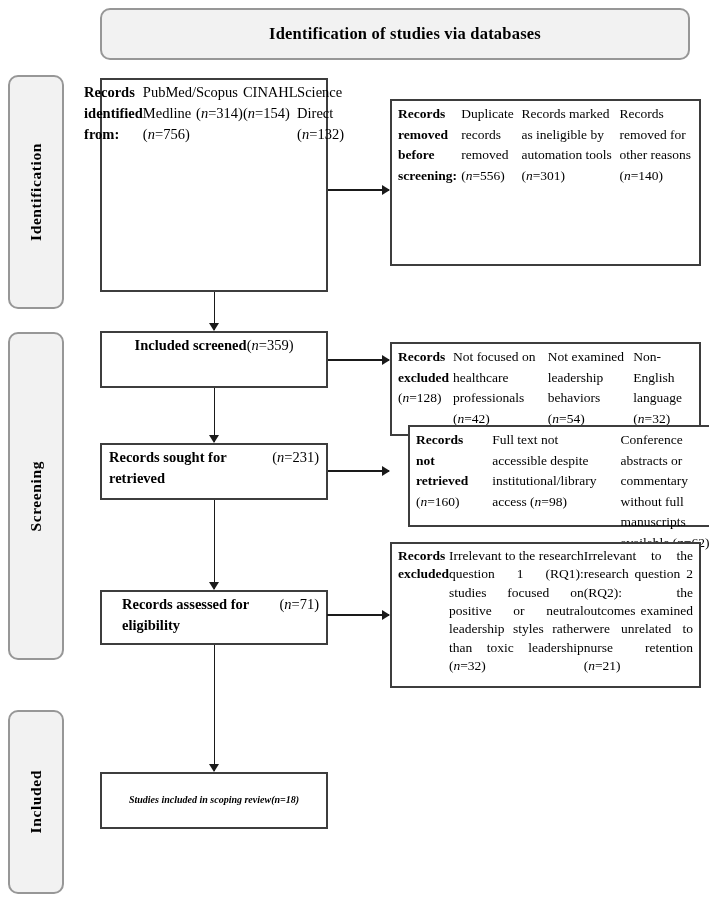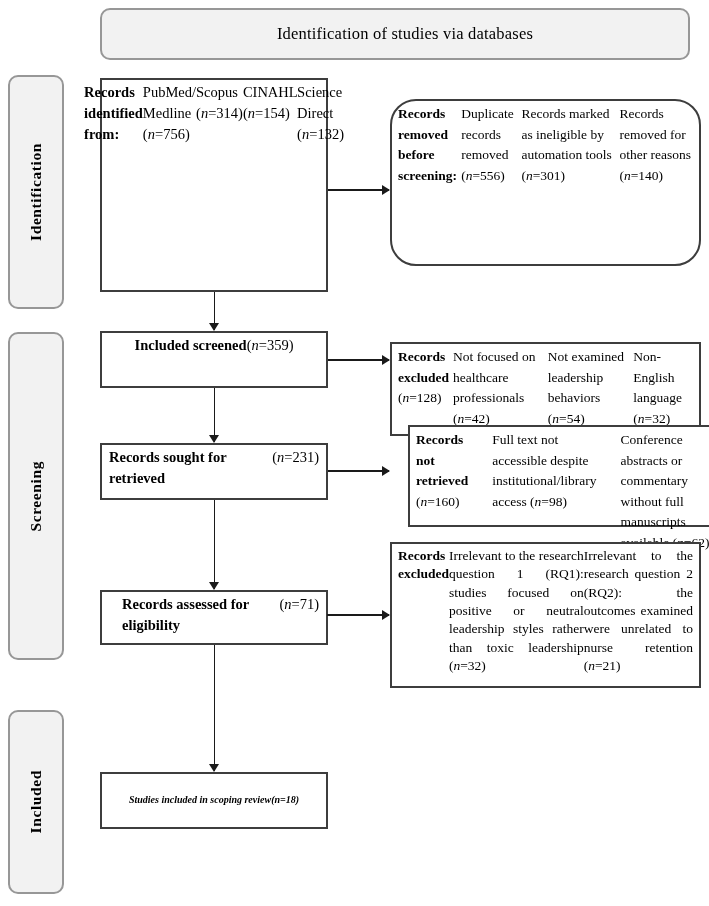--- a/index.html
+++ b/index.html
@@ -7,21 +7,21 @@
     position:relative; width:709px; height:906px; background:#ffffff;
     font-family:"Liberation Serif","DejaVu Serif",serif; color:#000;
     overflow:hidden;
   }
   
   .rounded {
     position:absolute; box-sizing:border-box;
     background:#f2f2f2; border:2px solid #979797; border-radius:10px;
     display:flex; align-items:center; justify-content:center;
   }
-  .title-box { font-weight:normal; font-size:16.5px; letter-spacing:.2px;padding-left:20px; }
+  .title-box { font-weight:bold; font-size:16.5px; letter-spacing:.2px;padding-left:20px; }
   .side-label {
     writing-mode:vertical-rl; transform:rotate(180deg);
     font-weight:bold; font-size:15.5px; letter-spacing:.6px; white-space:nowrap;
   }
   
   .fbox {
     position:absolute; box-sizing:border-box; background:#fff;
     border:2px solid #3d3d3d; font-size:14.5px; line-height:1.45;
     padding:2px 7px; display:flex; flex-direction:row; justify-content:center;
   }
@@ -68,21 +68,21 @@
   </div>
 
   <div class="fbox" style="left:100px; top:78px; width:228px; height:214px;">
     <div class="hd">Records identified from:</div>
     <div class="fmt-n">PubMed/ Medline (<i>n</i>=756)</div>
     <div class="fmt-n">Scopus (<i>n</i>=314)</div>
     <div class="fmt-n">CINAHL (<i>n</i>=154)</div>
     <div class="fmt-n">Science Direct (<i>n</i>=132)</div>
   </div>
 
-  <div class="fbox rb center-v" style="left:390px; top:99px; width:311px; height:167px;border-radius:26px;">
+  <div class="fbox rb center-v" style="left:390px; top:99px; width:311px; height:167px;">
     <div class="hd">Records removed before screening:</div>
     <div class="fmt-n">Duplicate records removed (<i>n</i>=556)</div>
     <div class="fmt-n">Records marked as ineligible by automation tools (<i>n</i>=301)</div>
     <div class="fmt-n">Records removed for other reasons (<i>n</i>=140)</div>
   </div>
 
   <div class="fbox" style="left:100px; top:331px; width:228px; height:57px;">
     <div class="hd">Included screened</div>
     <div class="fmt-n">(<i>n</i>=359)</div>
   </div>

